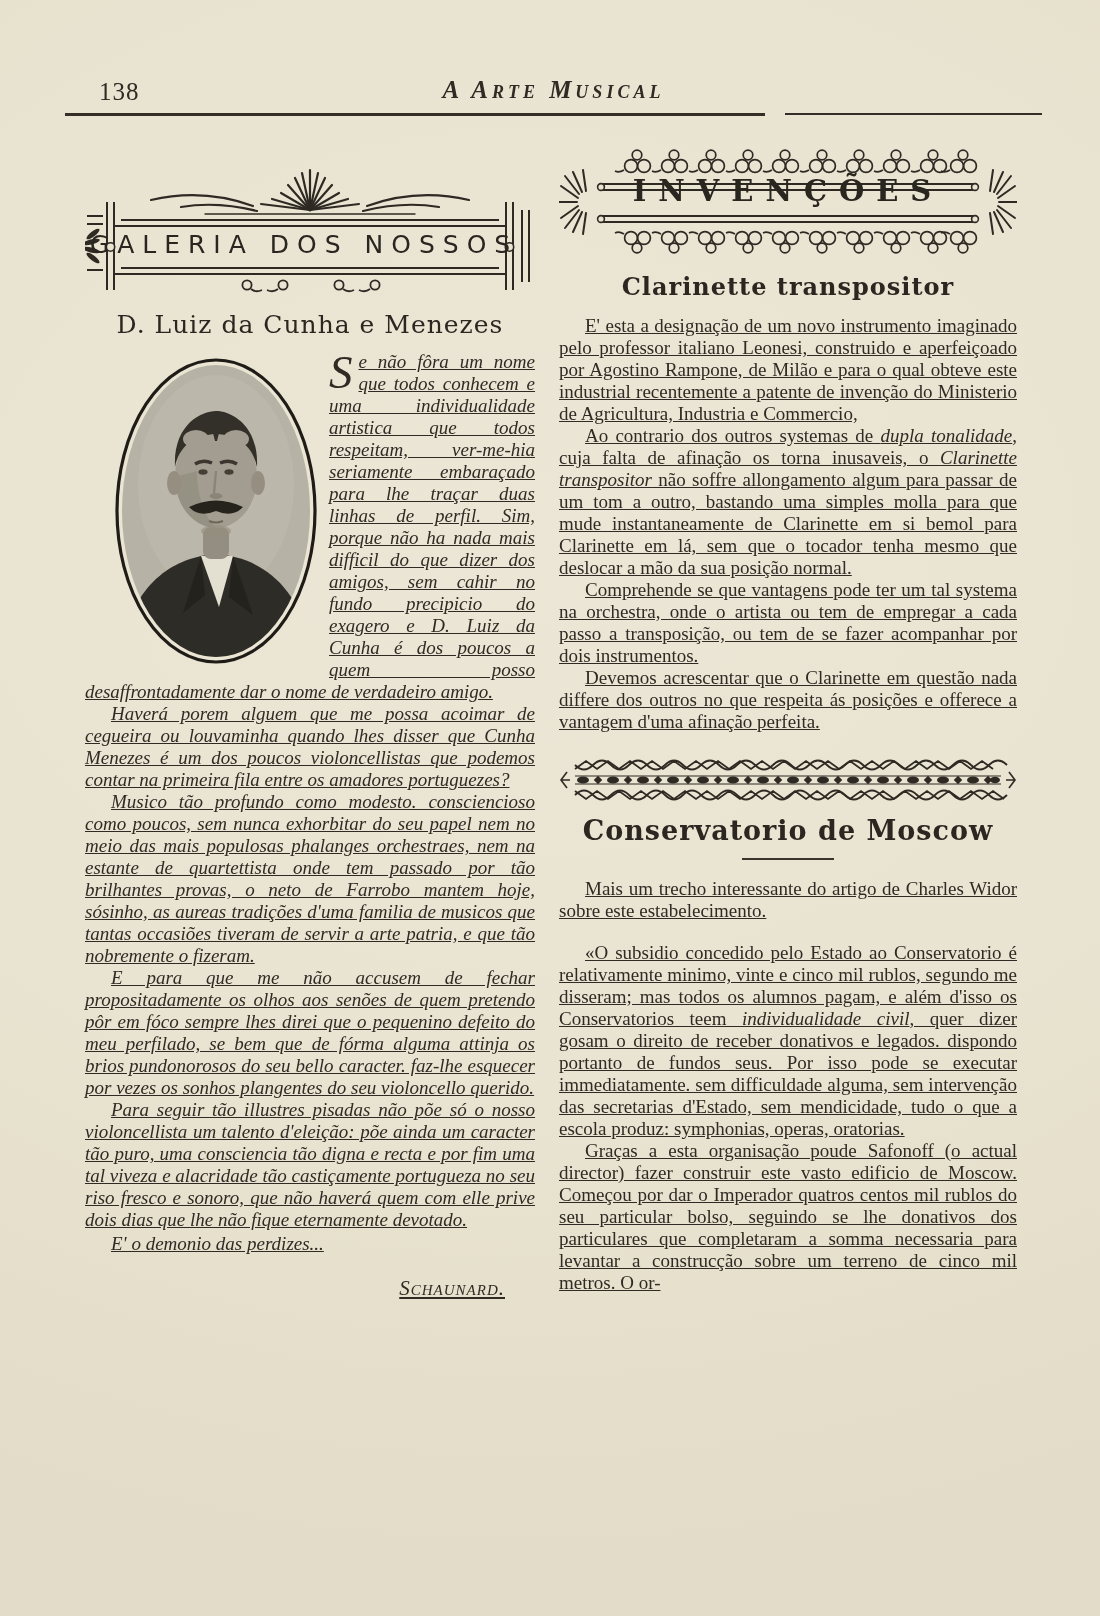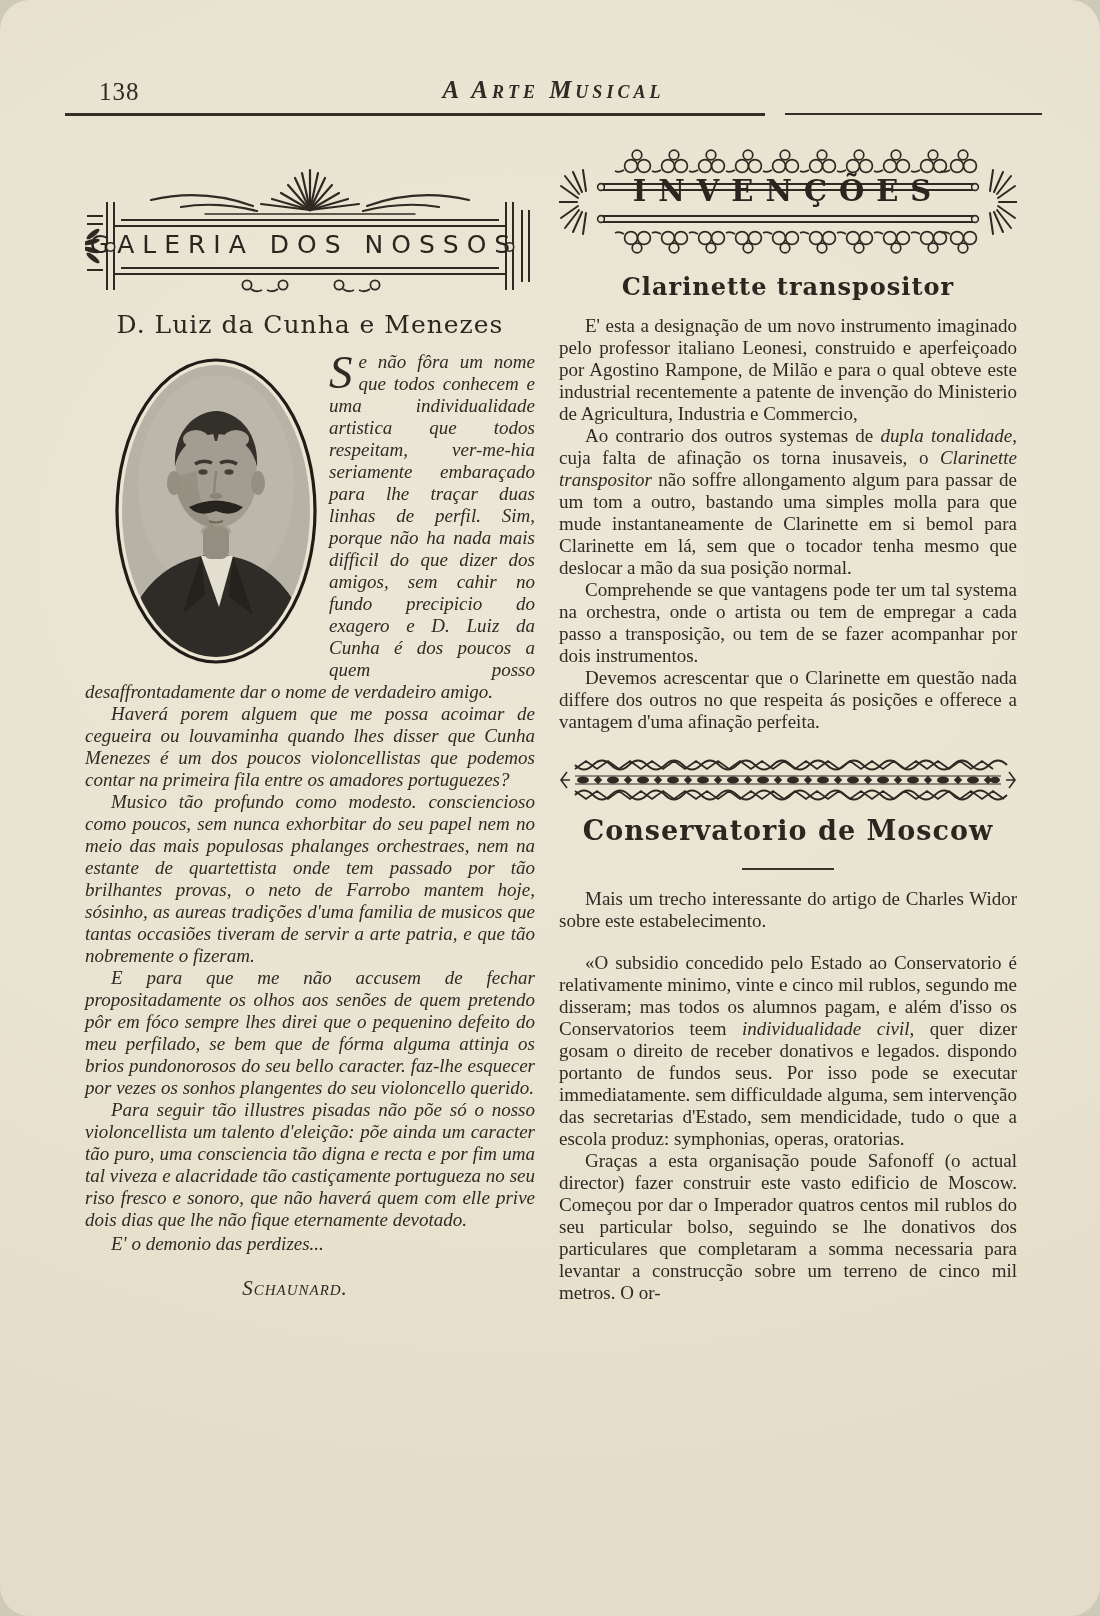--- a/index.html
+++ b/index.html
@@ -1,66 +1,66 @@
 <!DOCTYPE html>
 <html><head>
 <meta charset="utf-8">
 <style>
   html,body{margin:0;padding:0;background:#cfc9b8;}
   .page{
     position:relative;width:1100px;height:1616px;margin:0 auto;overflow:hidden;
     background:radial-gradient(1300px 1000px at 48% 34%, #ece6d6 0%, #e9e3d1 55%, #e2dcc8 100%);
-    color:#2f2b24;font-family:"Liberation Serif",serif;border-radius:30px;
+    color:#2f2b24;font-family:"Liberation Serif",serif;
   }
   
   .hdr{position:absolute;top:76px;left:65px;right:58px;}
   .hdr-num{position:absolute;left:34px;top:2px;font-size:25px;letter-spacing:1px;}
   .hdr-title{text-align:center;font-variant:small-caps;font-weight:bold;font-size:25px;letter-spacing:4px;font-style:italic;}
   .hdr-rule{display:flex;gap:20px;margin-top:9px;}
   .hdr-rule .seg1{width:700px;border-top:3px solid #332f27;}
   .hdr-rule .seg2{flex:1;border-top:2px solid #332f27;}
   
   .cols{position:absolute;top:146px;left:85px;width:932px;display:flex;gap:24px;}
   .col-l{width:450px;}
   .col-r{width:458px;}
-  p{margin:0;text-indent:26px;}
+  p{margin:0;text-indent:26px;text-decoration:underline;}
   p.noind{text-indent:0;}
   .lc-body{font-style:italic;font-size:19px;line-height:22px;text-align:justify;}
   .rc-body{font-size:19px;line-height:22px;text-align:justify;}
   
   .galbox{position:relative;height:152px;margin-bottom:12px;}
   .galbox svg{position:absolute;inset:0;}
   .galbox .boxtitle{
     position:absolute;left:0;right:12px;top:84px;text-align:center;
     font-family:"DejaVu Sans",sans-serif;font-size:25px;letter-spacing:8px;color:#29251f;
   }
   .art-title{
     text-align:center;font-family:"DejaVu Serif",serif;font-size:25px;letter-spacing:1px;
     margin:10px 0 12px;color:#2b2720;
   }
   .portrait{float:left;width:236px;height:316px;margin:4px 8px 2px 0;position:relative;}
   .portrait svg{position:absolute;left:28px;top:0;}
   .dropcap{float:left;font-size:47px;line-height:38px;padding:2px 6px 0 0;font-style:italic;}
-  .sig{text-align:center;padding-right:30px;font-variant:small-caps;font-size:21px;letter-spacing:1px;margin-top:22px;text-indent:0;}
+  .sig{text-align:right;padding-right:30px;font-variant:small-caps;font-size:21px;letter-spacing:1px;margin-top:22px;text-indent:0;}
   .closing{margin-top:2px;}
   
   .invbanner{position:relative;height:112px;margin-bottom:14px;}
   .invbanner svg{position:absolute;inset:0;}
   .invbanner .bantitle{
     position:absolute;left:0;right:0;top:28px;text-align:center;
     font-family:"DejaVu Serif",serif;font-weight:bold;font-size:29px;letter-spacing:12px;color:#29251f;
   }
   .h-article{
     text-align:center;font-family:"DejaVu Serif",serif;font-weight:bold;font-size:24px;
     margin:8px 0 14px;letter-spacing:1px;color:#2b2720;
   }
   .divider{position:relative;height:46px;margin:24px 0 12px;}
   .h-moscow{
     text-align:center;font-family:"DejaVu Serif",serif;font-weight:bold;font-size:27px;
-    margin:10px 0 22px;letter-spacing:1px;color:#2b2720;
+    margin:10px 0 12px;letter-spacing:1px;color:#2b2720;
   }
   .subrule{width:92px;border-top:2px solid #3a352c;margin:4px auto 18px;}
   .sp{height:20px;}
   .ink{stroke:#2e2a23;}
 </style>
 </head>
 <body>
 
 <div class="page">
 

